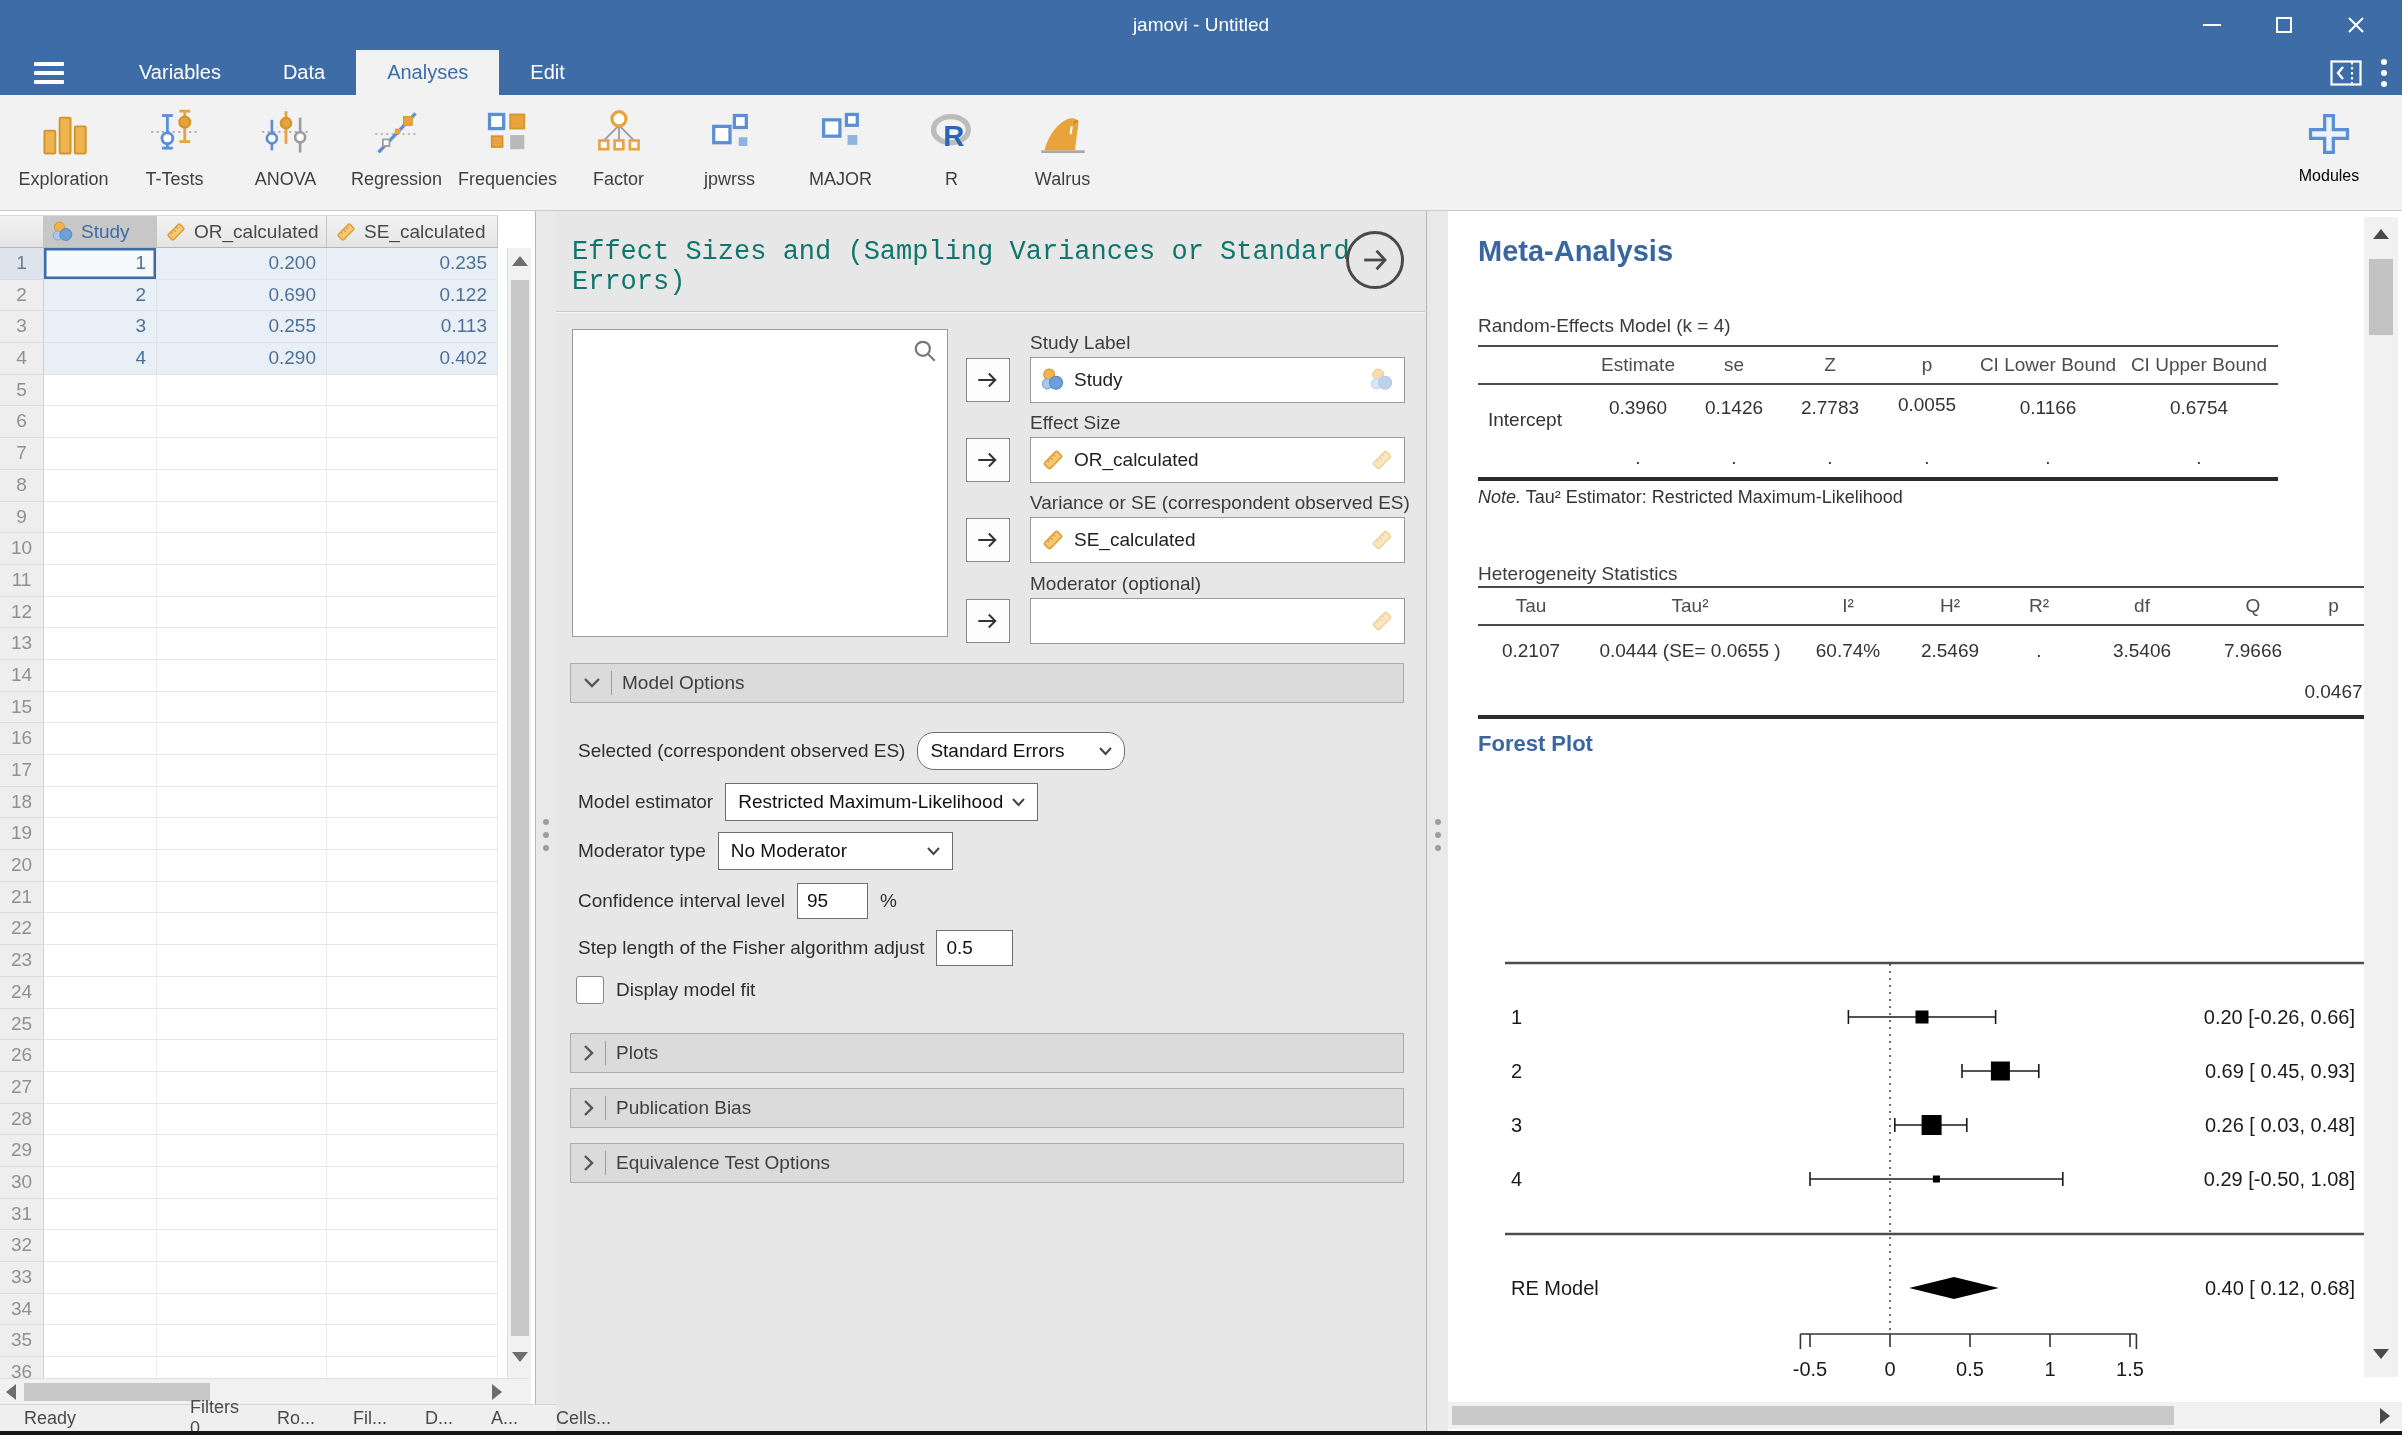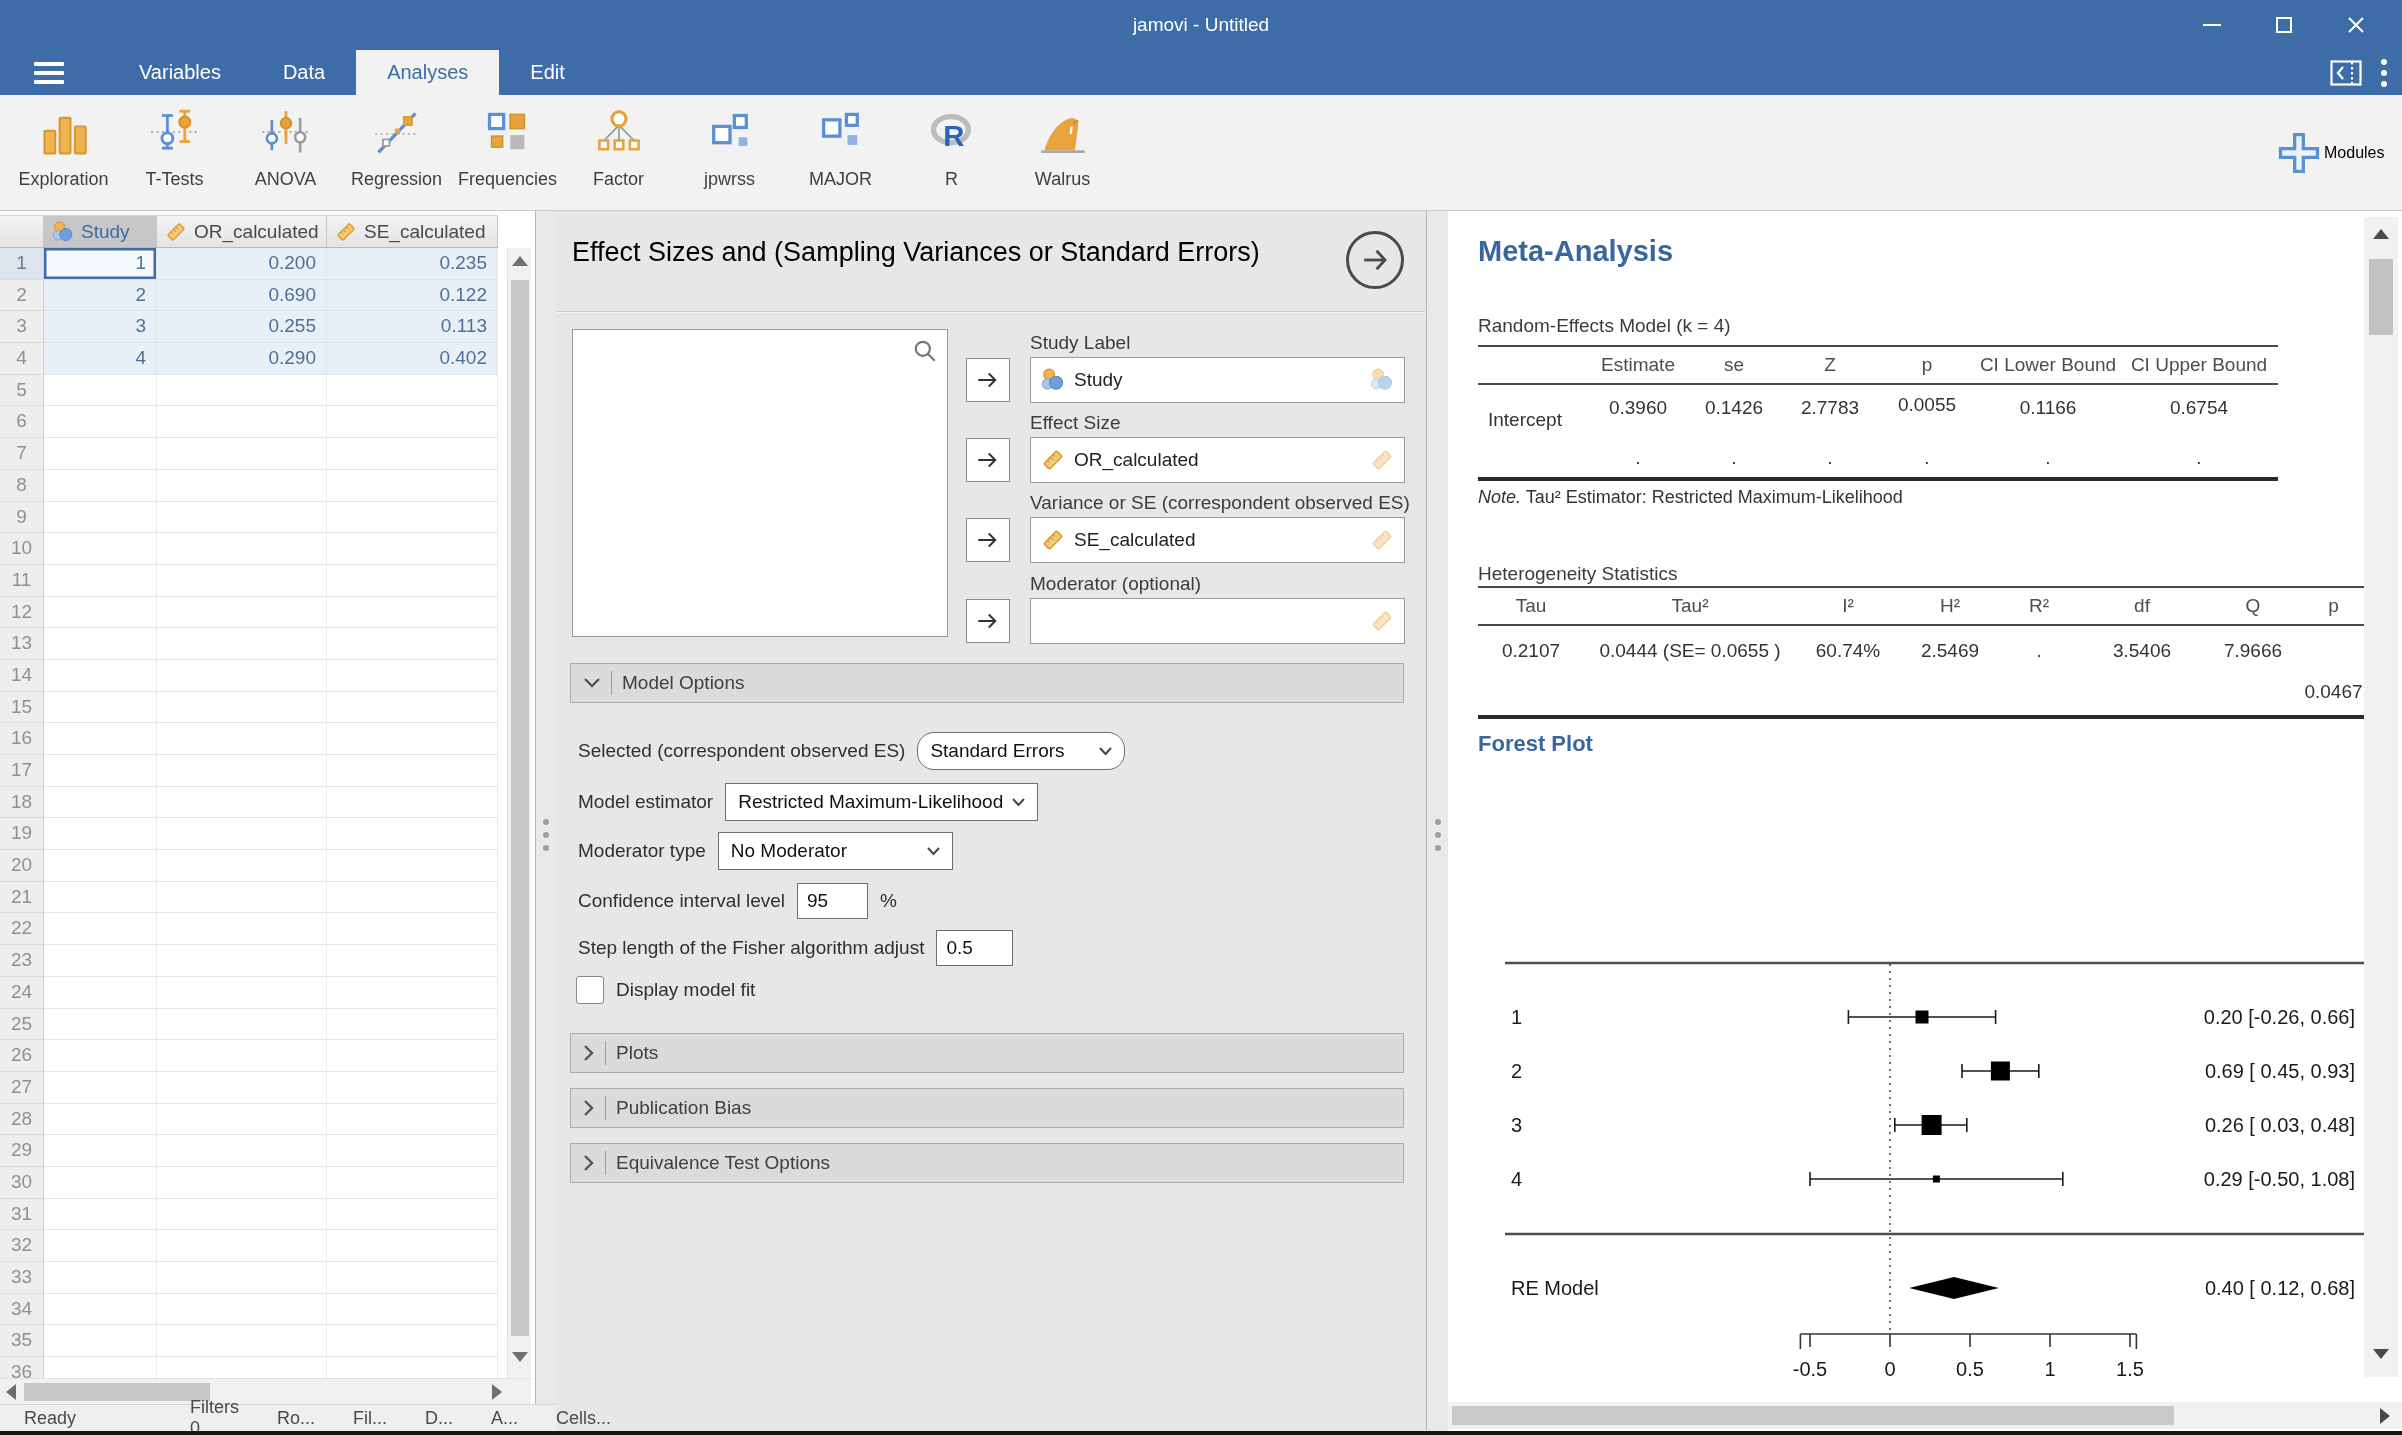--- a/index.html
+++ b/index.html
@@ -26,21 +26,21 @@
 
   
   .ribbon { position:absolute; top:95px; left:0; width:2402px; height:116px; background:#f2f2f2;
     border-bottom:1px solid #c9c9c9; }
   .ribbon-items { position:absolute; left:8px; top:6px; display:flex; }
   .ribbon-item { width:111px; height:104px; display:flex; flex-direction:column; align-items:center;
     justify-content:flex-start; cursor:pointer; }
   .ribbon-item .ric { height:66px; display:flex; align-items:center; justify-content:center; }
   .ribbon-item .rlabel { font-size:18px; color:#3f3f3f; margin-top:2px; }
   .modules-btn { position:absolute; right:18px; top:6px; width:110px; height:104px; display:flex;
-    flex-direction:row; align-items:center; cursor:pointer; }
+    flex-direction:column; align-items:center; cursor:pointer; }
 
   
   .sheet { position:absolute; top:211px; left:0; width:536px; height:1193px; background:#fff; border-right:1px solid #b5b5b5; }
   .ss-header { position:absolute; top:4px; left:0; height:33px; width:498px; display:flex;
     background:linear-gradient(#f3f3f3,#e4e4e4); border-bottom:1px solid #b8b8b8; border-top:1px solid #d6d6d6;}
   .ss-h { height:100%; display:flex; align-items:center; font-size:19px; color:#4a4a4a;
     border-right:1px solid #c6c6c6; padding-left:8px; gap:7px; }
   .ss-h.corner { width:44px; padding-left:0; }
   .ss-h.sel { background:#c7c7c7; color:#3d6ca6; }
   .ss-rows { position:absolute; top:37px; left:0; width:498px; height:1130px; overflow:hidden; }
@@ -69,21 +69,21 @@
 
   
   .split { position:absolute; top:211px; width:20px; height:1220px; background:#e9e9e9; }
   .grip { position:absolute; top:608px; left:50%; transform:translateX(-50%); display:flex;
     flex-direction:column; gap:7px; cursor:col-resize; }
   .grip div { width:6px; height:6px; border-radius:50%; background:#9e9e9e; }
 
   
   .options { position:absolute; top:211px; left:556px; width:871px; height:1220px; background:#e7e7e7;
     border-right:1px solid #b5b5b5; }
-  .opt-title { position:absolute; left:16px; top:26px; width:780px; font-size:27px; color:#000000; }
+  .opt-title { position:absolute; left:16px; top:26px; width:780px; font-size:27px; color:#0f766e;font-family:Liberation Mono, monospace; }
   .run-btn { position:absolute; right:22px; top:20px; width:58px; height:58px; border:3.5px solid #4a4a4a;
     border-radius:50%; display:flex; align-items:center; justify-content:center; cursor:pointer; background:transparent; }
   .opt-hr { position:absolute; left:0; right:1px; top:100px; height:1px; background:#c9c9c9;
     box-shadow:0 1px 0 #f4f4f4; }
   .varbox { position:absolute; left:16px; top:118px; width:376px; height:308px; background:#fff;
     border:1px solid #9a9a9a; }
   .varbox .search { position:absolute; top:8px; right:9px; }
   .arrow-btn { position:absolute; left:410px; width:44px; height:44px; background:#fdfdfd;
     border:1px solid #8a8a8a; display:flex; align-items:center; justify-content:center; cursor:pointer; }
   .fld-label { position:absolute; left:474px; font-size:19px; color:#3c3c3c; }

